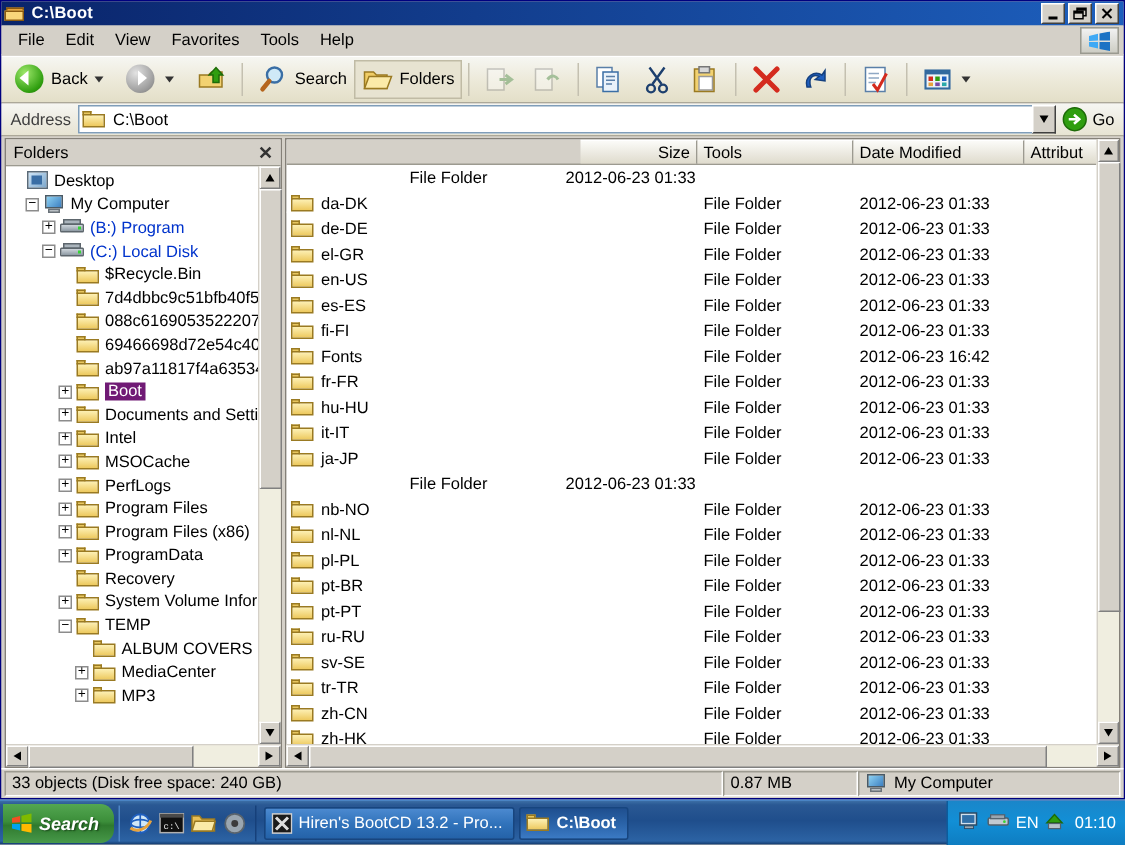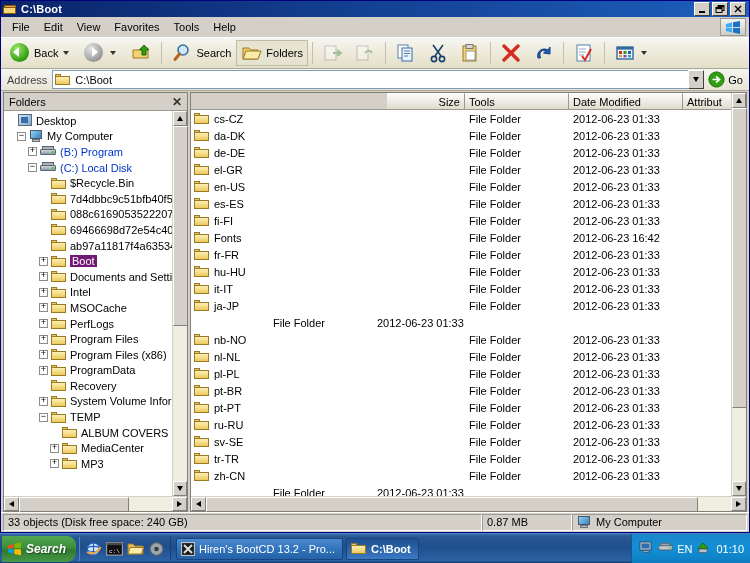--- a/index.html
+++ b/index.html
@@ -820,27 +820,20 @@
               </div>
               <div class="ch" style="width: 114px;">
                 <span>Date Modified</span>
               </div>
               <div class="ch" style="width: 52px;">
                 <span>Attribut</span>
               </div>
             </div>
           <div id="rows">
               <div class="row">
-                <span class="c-name" style="width:196px">
-                  <span class="fico">
-                    <span class="tab"></span>
-                    <span class="bod"></span>
-                  </span>
-                  <span class="nm">cs-CZ</span>
-                </span>
                 <span class="c-size" style="width:78px"></span>
                 <span class="c-type" style="width:104px">File Folder</span>
                 <span class="c-date" style="width:114px">2012-06-23 01:33</span>
                 <span class="c-attr" style="width:52px"></span>
               </div>
               <div class="row">
                 <span class="c-name" style="width:196px">
                   <span class="fico">
                     <span class="tab"></span>
                     <span class="bod"></span>
@@ -1099,20 +1092,27 @@
                     <span class="bod"></span>
                   </span>
                   <span class="nm">zh-CN</span>
                 </span>
                 <span class="c-size" style="width:78px"></span>
                 <span class="c-type" style="width:104px">File Folder</span>
                 <span class="c-date" style="width:114px">2012-06-23 01:33</span>
                 <span class="c-attr" style="width:52px"></span>
               </div>
               <div class="row">
+                <span class="c-name" style="width:196px">
+                  <span class="fico">
+                    <span class="tab"></span>
+                    <span class="bod"></span>
+                  </span>
+                  <span class="nm">zh-HK</span>
+                </span>
                 <span class="c-size" style="width:78px"></span>
                 <span class="c-type" style="width:104px">File Folder</span>
                 <span class="c-date" style="width:114px">2012-06-23 01:33</span>
                 <span class="c-attr" style="width:52px"></span>
               </div>
             </div>
         </div>
         <div class="vscroll">
           <div class="sb-btn">
               <span class="tri tri-up"></span>

